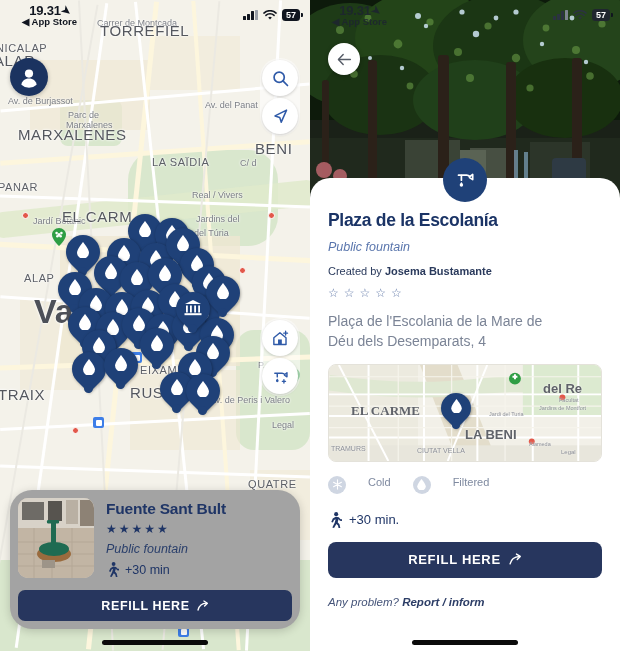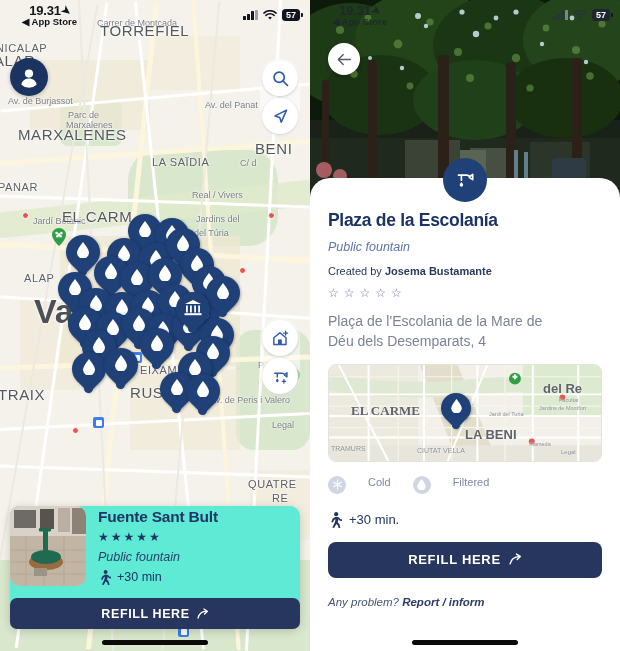--- a/index.html
+++ b/index.html
@@ -99,33 +99,33 @@
     position: absolute; left: 10px; bottom: 200px; z-index: 14;
     background: #fff; border-radius: 16px; padding: 6px 12px 6px 10px;
     display: flex; align-items: center; gap: 6px;
     box-shadow: 0 2px 6px rgba(0,0,0,.18);
     font-size: 11px; font-weight: bold; color: #1f3566; letter-spacing: -.1px;
   }
 
   
   .card {
     position: absolute; left: 10px; right: 10px; bottom: 22px; z-index: 20;
-    background: #5eead4; border-radius: 10px; padding: 0;
+    background: #a3a3a3; border-radius: 22px; padding: 8px;
     box-shadow: 0 2px 10px rgba(0,0,0,.18);
   }
   .card-top { display: flex; gap: 12px; }
   .thumb {
     width: 76px; height: 80px; border-radius: 10px; flex: 0 0 76px;
     overflow: hidden; position: relative; background: #cfc7bd;
   }
   .card-info { flex: 1; min-width: 0; padding-top: 2px; }
   .card-title { font-size: 15.5px; font-weight: bold; color: #1f3566; letter-spacing: -.2px; }
   .stars { margin-top: 5px; display: flex; gap: 2px; color: #1f3566; font-size: 12px; line-height: 12px; }
   .card-sub { margin-top: 7px; font-size: 12.5px; font-style: italic; color: #2a3f6b; }
-  .card-walk { margin-top: 6px; display: flex; gap: 6px; font-size: 12.5px; color: #1f3566; }
+  .card-walk { margin-top: 6px; display: flex; align-items: center; gap: 6px; font-size: 12.5px; color: #1f3566; }
   .btn-refill {
     margin-top: 12px; width: 100%; height: 31px; border-radius: 7px; background: #27365e;
     color: #fff; font-size: 12.5px; font-weight: bold; letter-spacing: .6px;
     display: flex; align-items: center; justify-content: center; gap: 7px; border: 0;
     font-family: inherit; cursor: pointer;
   }
 
   .home-ind {
     position: absolute; bottom: 6px; left: 50%; transform: translateX(-50%);
     width: 106px; height: 5px; border-radius: 3px; background: #0b0b0b; z-index: 50;

